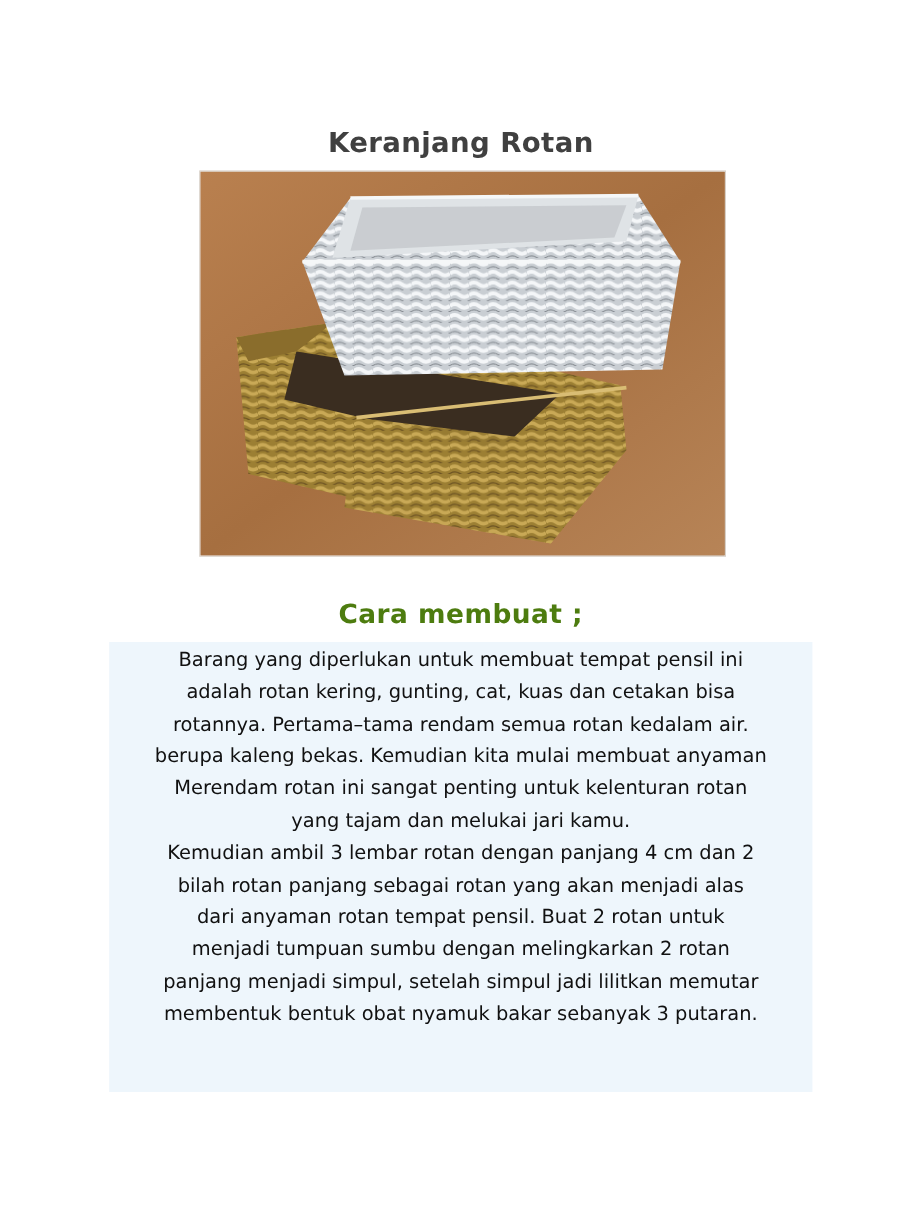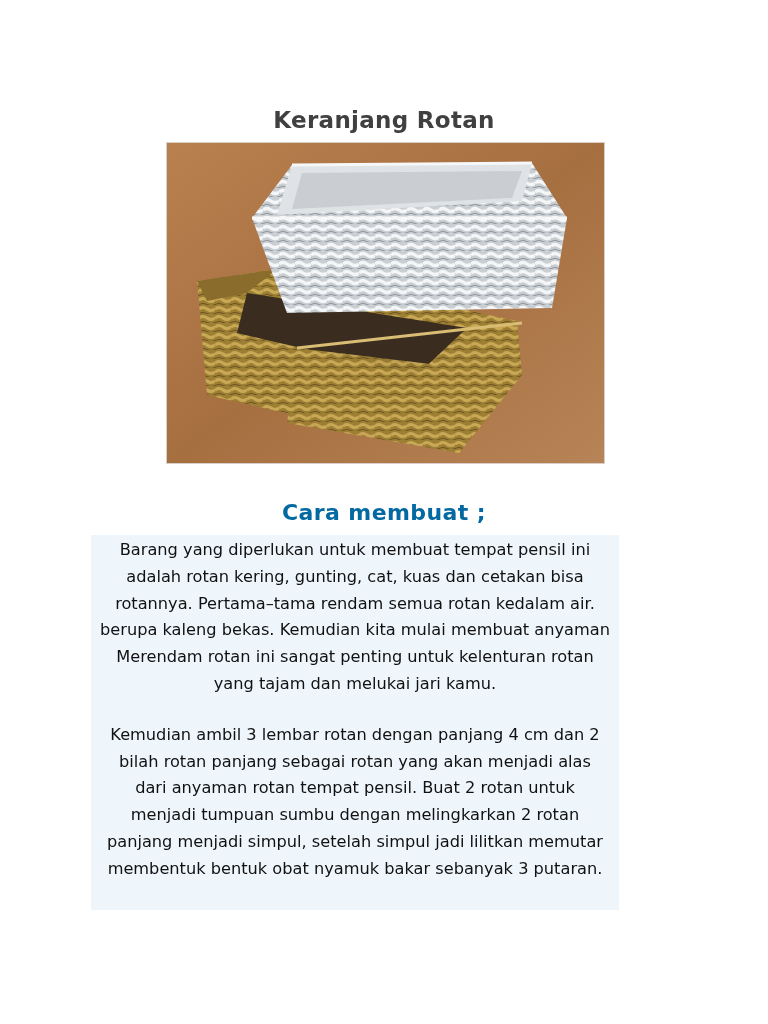--- a/index.html
+++ b/index.html
@@ -37,41 +37,41 @@
       border: 1px solid #d8d0c8;
     }
     .photo svg { display: block; }
     .subtitle {
       position: absolute;
       top: 482px;
       left: 0;
       width: 768px;
       text-align: center;
       font-size: 22px;
-      color: #0369a1;
+      color: #4d7c0f;
       letter-spacing: 0.4px;
     }
     .text-box {
       position: absolute;
       left: 91px;
       top: 535px;
-      width: 528px;
+      width: 586px;
       height: 375px;
       background: #eef6fc;
       box-sizing: border-box;
       padding: 2px 4px 0 4px;
     }
     .para {
       margin: 0;
       text-align: center;
       font-size: 16.2px;
       line-height: 26.8px;
       color: #111;
     }
-    .para + .para { margin-top: 24px; }
+    .para + .para { }
     .line { display: block; white-space: nowrap; }
   </style>
 </head>
 <body>
 
 <h1 class="page-title">Keranjang Rotan</h1>
 
 <div class="photo" title="Two woven rattan baskets, a white one stacked on a golden-brown one, on a wooden table">
   <svg width="437" height="320" viewBox="0 0 437 320" xmlns="http://www.w3.org/2000/svg">
 

